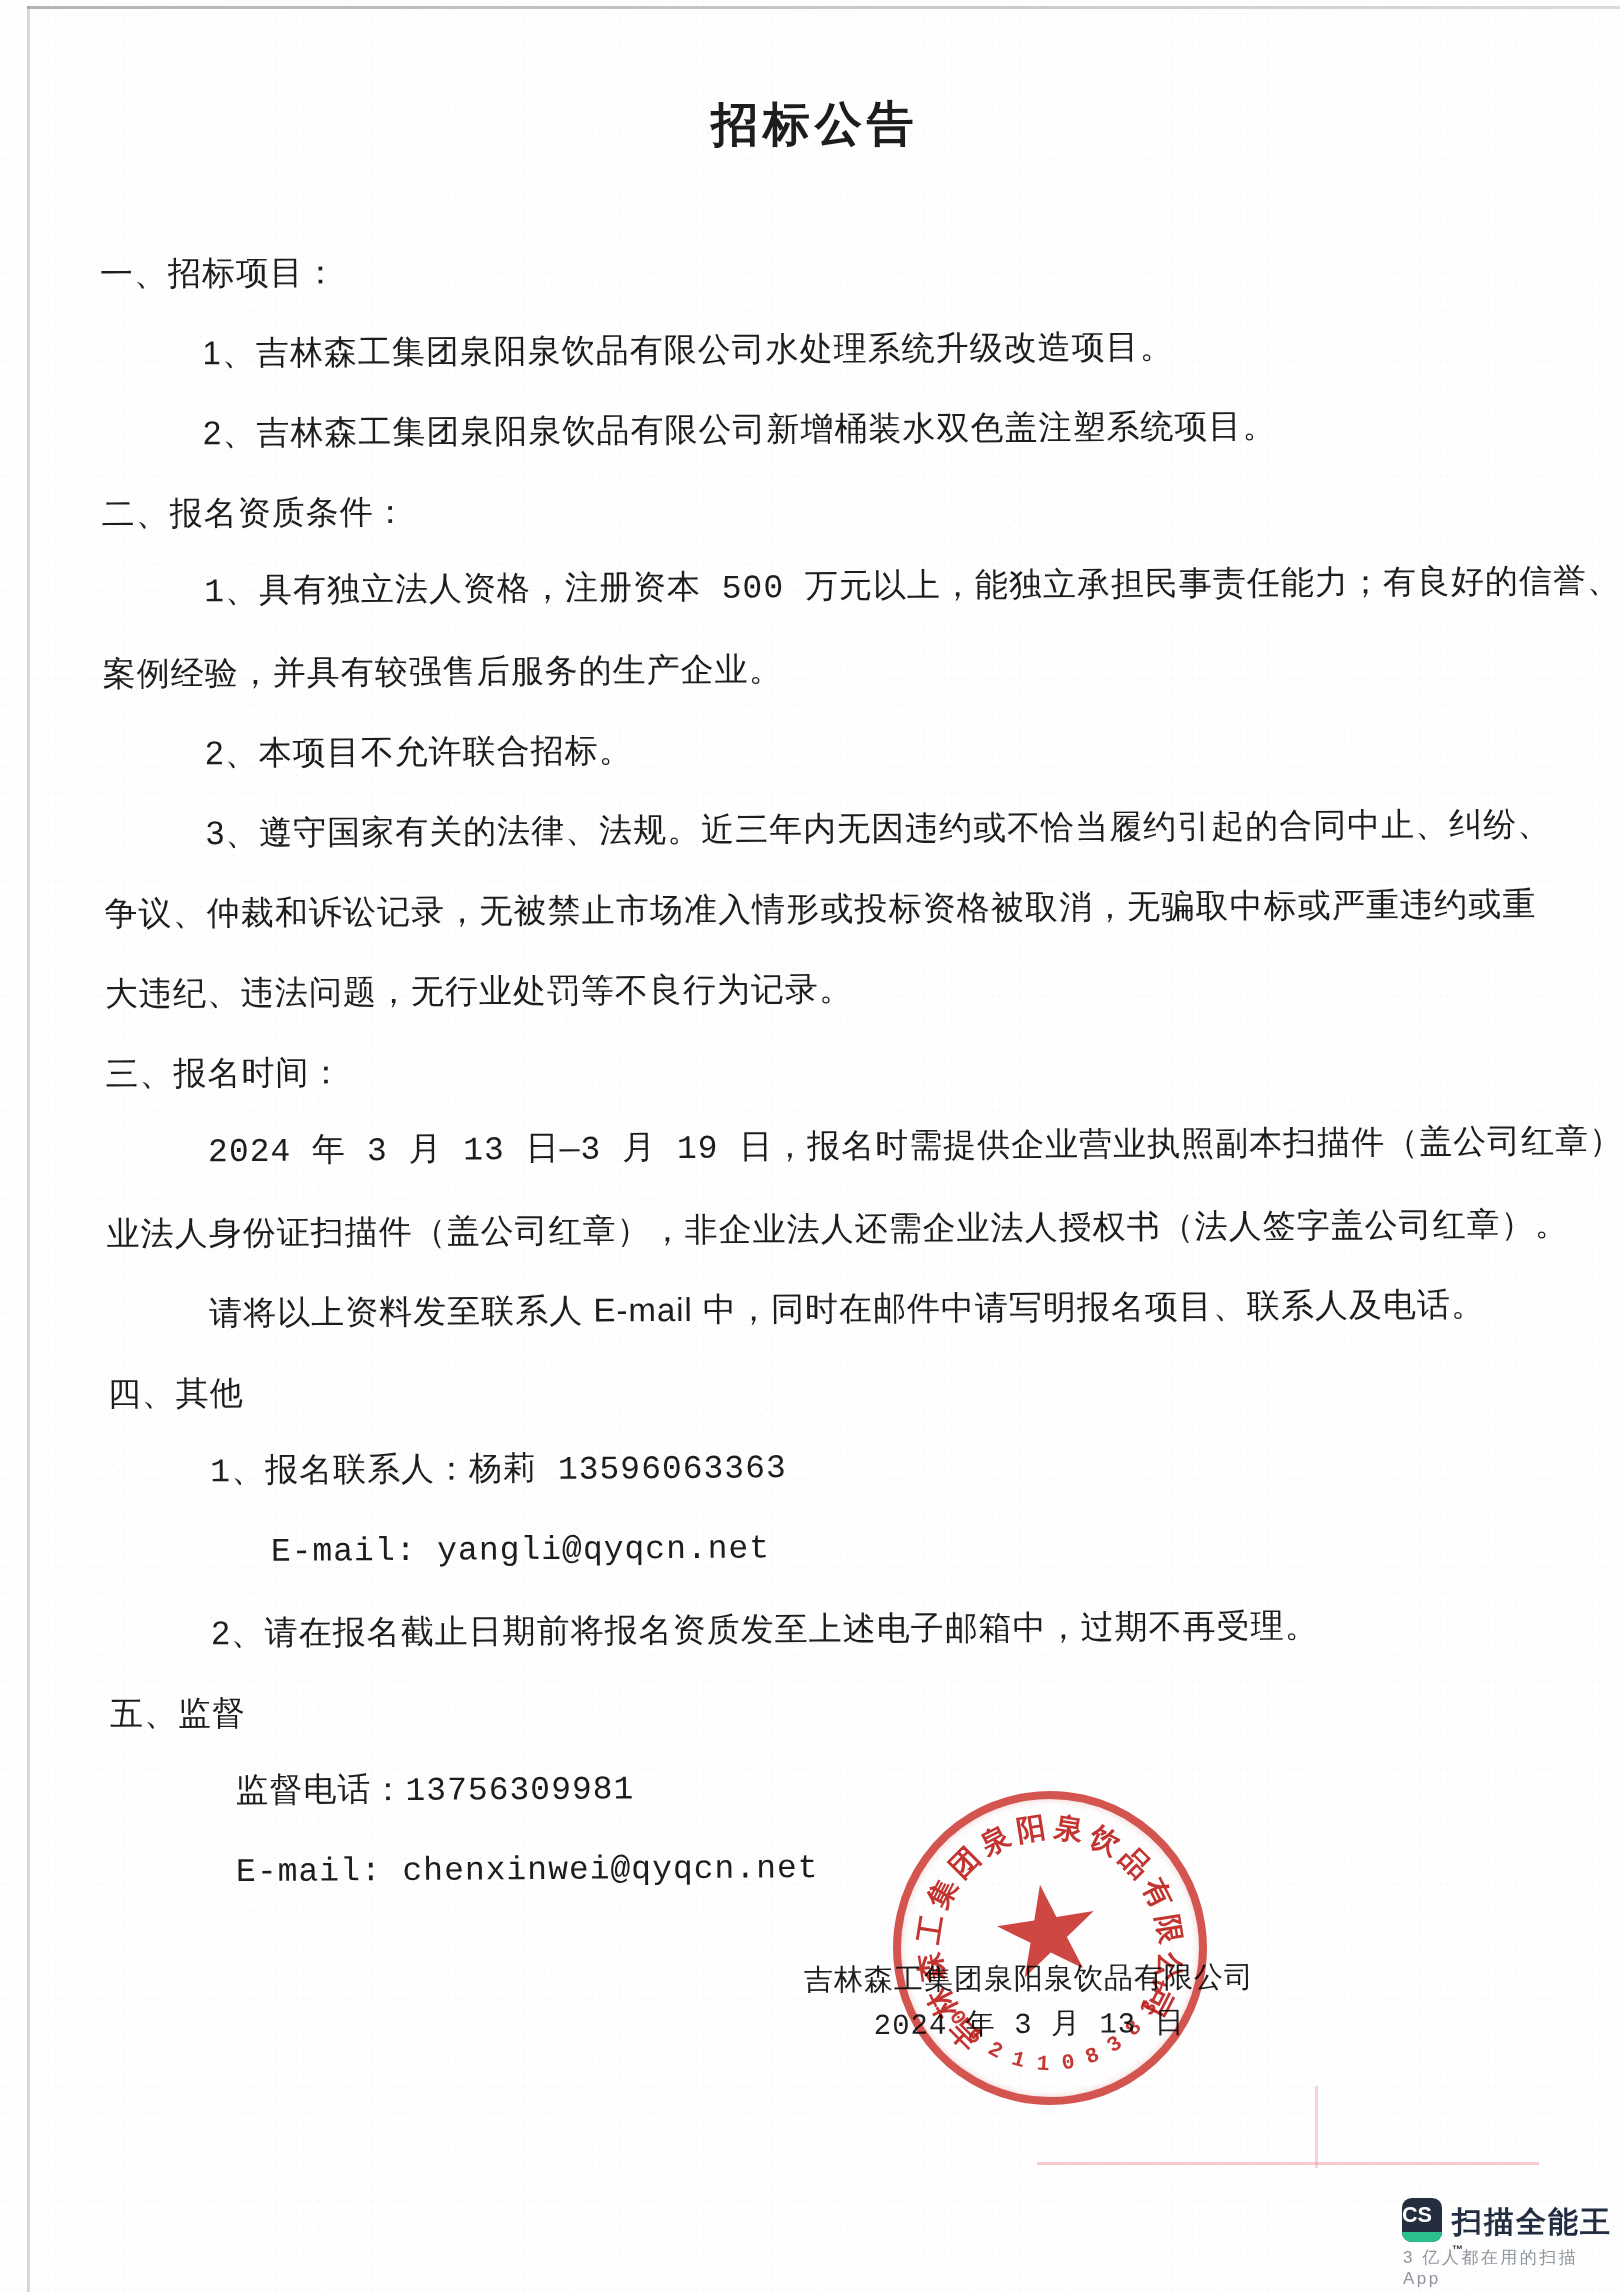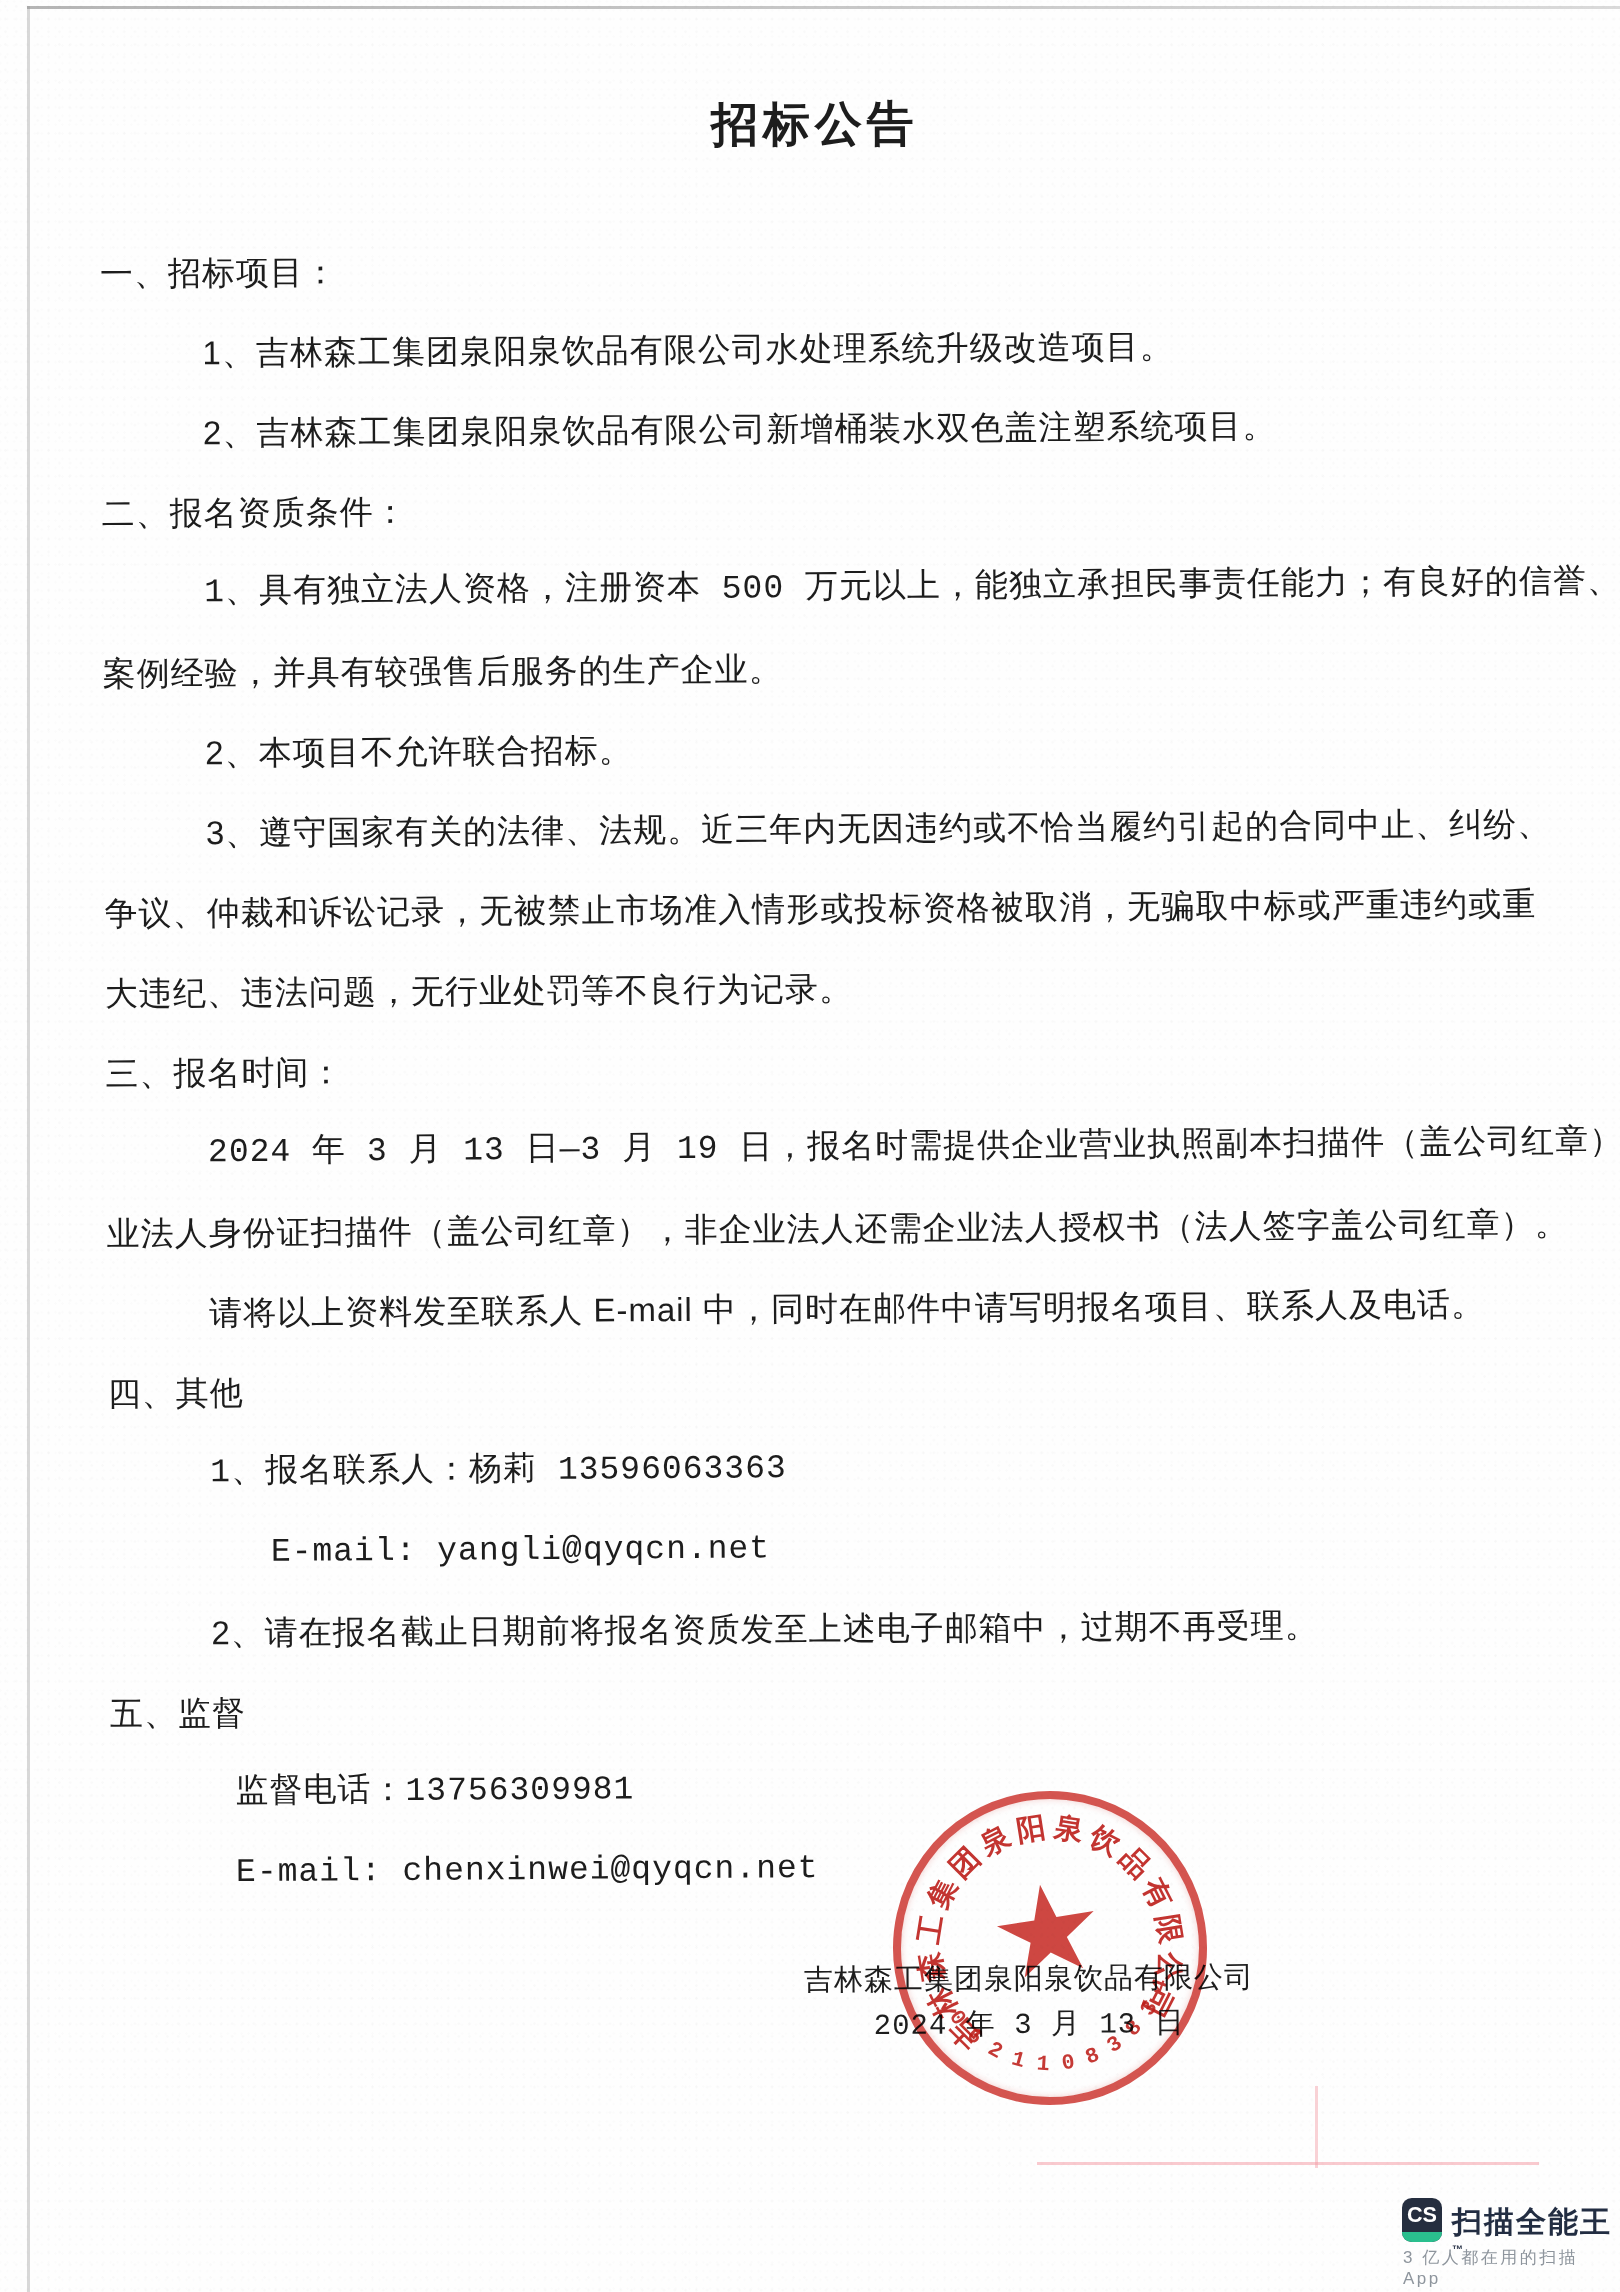--- a/index.html
+++ b/index.html
@@ -65,21 +65,21 @@
     clip-path:polygon(50% 0%,61% 35%,98% 35%,68% 57%,79% 91%,50% 70%,21% 91%,32% 57%,2% 35%,39% 35%);
   }
   .arc-ch{position:absolute;left:50%;top:50%;font-size:29px;font-weight:bold;
     color:rgba(190,30,25,.9);}
   .serial-ch{position:absolute;left:50%;top:50%;font-size:21.6px;font-weight:bold;
     font-family:"Liberation Mono",monospace;color:rgba(190,30,25,.88);}
 
   
   .cs-icon{position:absolute;left:1402px;top:2198px;width:40px;height:44px;
     border-radius:9.8px;background:#252e3f;}
-  .cs-icon-label{position:absolute;left:0;right:0;top:3.9px;text-align:center;
+  .cs-icon-label{position:absolute;left:0;right:0;top:3.9px;text-align:left;
     color:#ffffff;font-size:21.6px;font-weight:bold;letter-spacing:0;}
   .cs-icon-strip{position:absolute;left:0;right:0;bottom:0;height:9.8px;
     background:#2abf8e;border-radius:0 0 9.8px 9.8px;}
   .cs-name{position:absolute;left:1452px;top:2202px;font-size:30px;font-weight:bold;
     color:#222d42;letter-spacing:2px;}
   .cs-tm{font-size:10.8px;vertical-align:17.6px;letter-spacing:0;}
   .cs-tagline{position:absolute;left:1403px;top:2246px;font-size:17px;
     color:#8e959d;letter-spacing:2.5px;}
 </style>
 </head>

